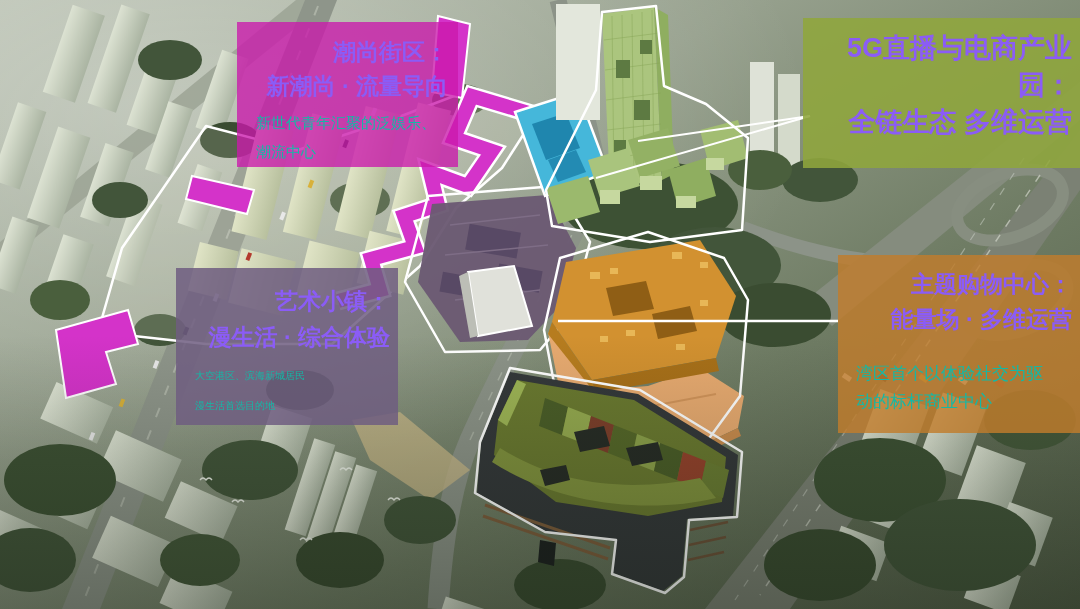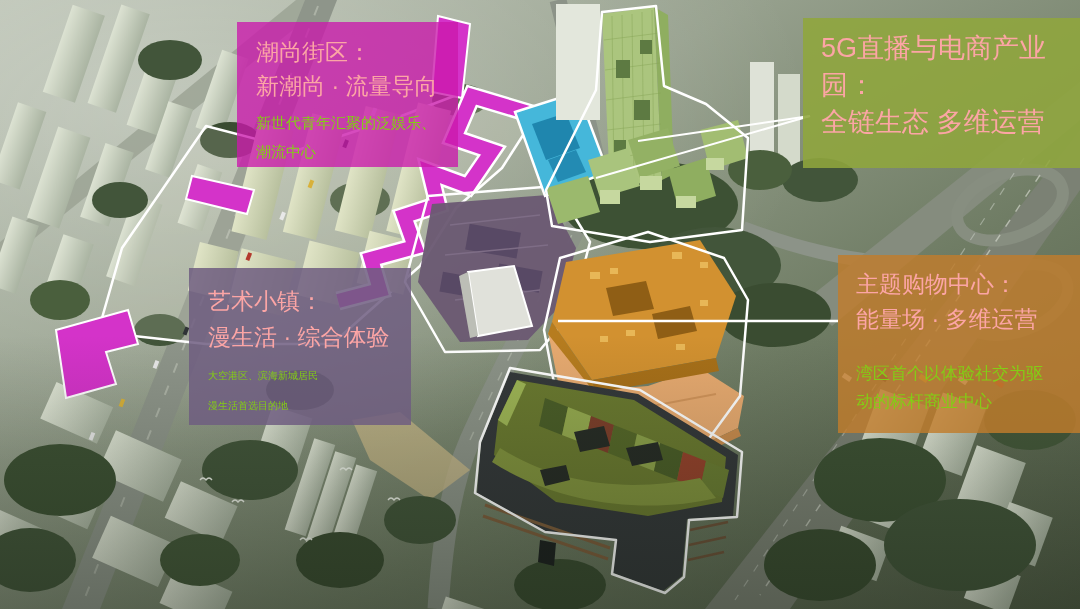--- a/index.html
+++ b/index.html
@@ -1,30 +1,30 @@
 <!DOCTYPE html>
 <html><head>
 <meta charset="utf-8">
 <style>
   html,body{margin:0;padding:0;background:#222;}
   .stage{position:relative;width:1080px;height:609px;overflow:hidden;
          font-family:"Liberation Sans","DejaVu Sans",sans-serif;}
   .stage svg{position:absolute;left:0;top:0;}
   .callout{position:absolute;box-sizing:border-box;color:#fff;}
-  .co-title{font-weight:normal;color:#fca5a5;}
-  .co-body{color:#84cc16;}
+  .co-title{font-weight:bold;color:#8b5cf6;text-align:right;}
+  .co-body{color:#14b8a6;}
   .co-line{display:block;}
   
   .co-1{left:237px;top:22px;width:221px;height:145px;padding:13px 10px 0 19px;}
   .co-1 .co-title{font-size:23px;line-height:34px;}
   .co-1 .co-body{font-size:15px;line-height:29px;margin-top:5px;}
   .co-2{left:803px;top:18px;width:277px;height:150px;padding:12px 8px 0 18px;}
   .co-2 .co-title{font-size:27px;line-height:37px;}
   .co-2 .co-body{font-size:15.5px;line-height:29px;margin-top:5px;}
-  .co-3{left:189px;top:268px;width:222px;height:157px;padding:15px 8px 6px 19px;}
+  .co-3{left:176px;top:268px;width:222px;height:157px;padding:15px 8px 6px 19px;}
   .co-3 .co-title{font-size:23px;line-height:36px;}
   .co-3 .co-body{font-size:10px;line-height:30px;margin-top:6px;}
   .co-4{left:838px;top:255px;width:242px;height:178px;padding:12px 8px 0 18px;}
   .co-4 .co-title{font-size:23px;line-height:35px;}
   .co-4 .co-body{font-size:17px;line-height:28px;margin-top:23px;}
 </style>
 </head>
 <body>
 
 <div class="stage">

